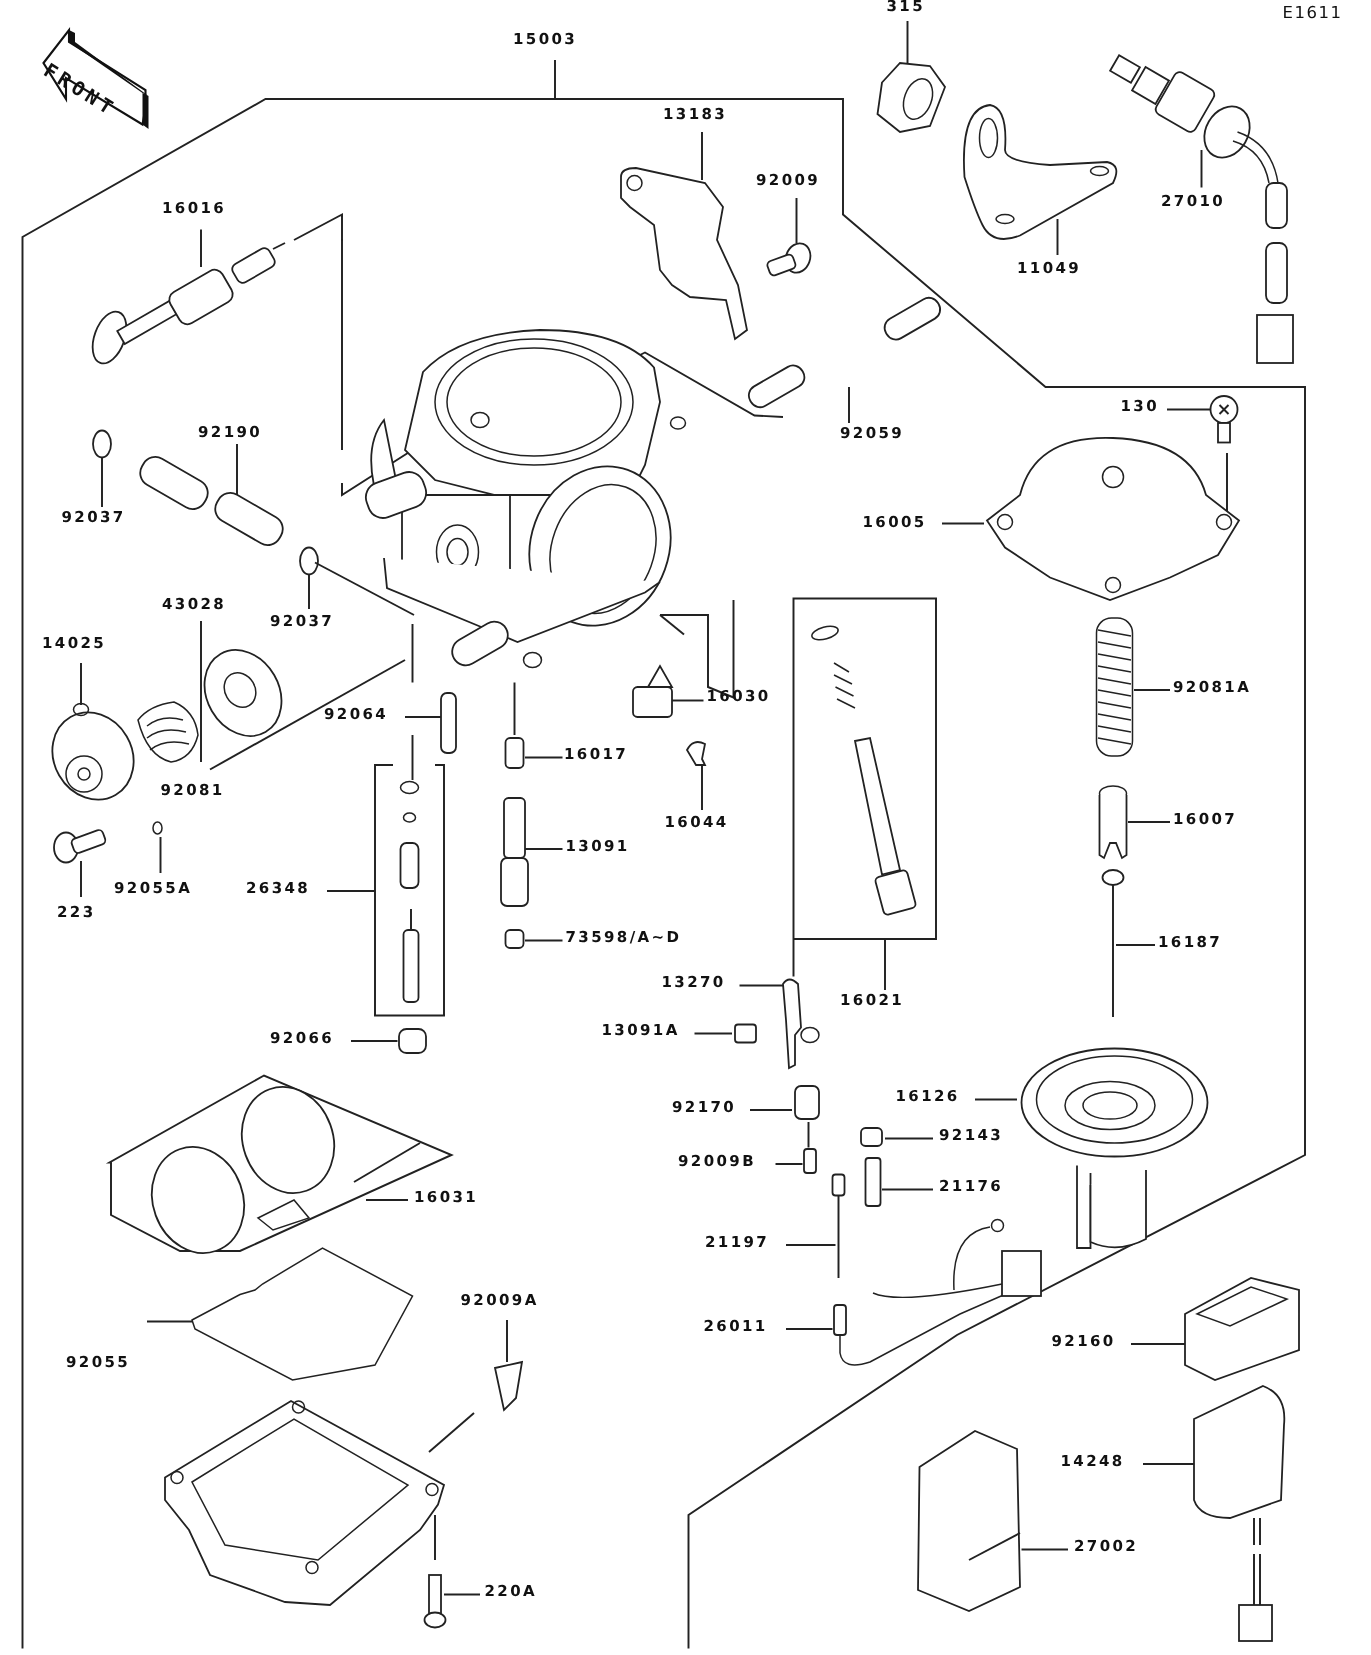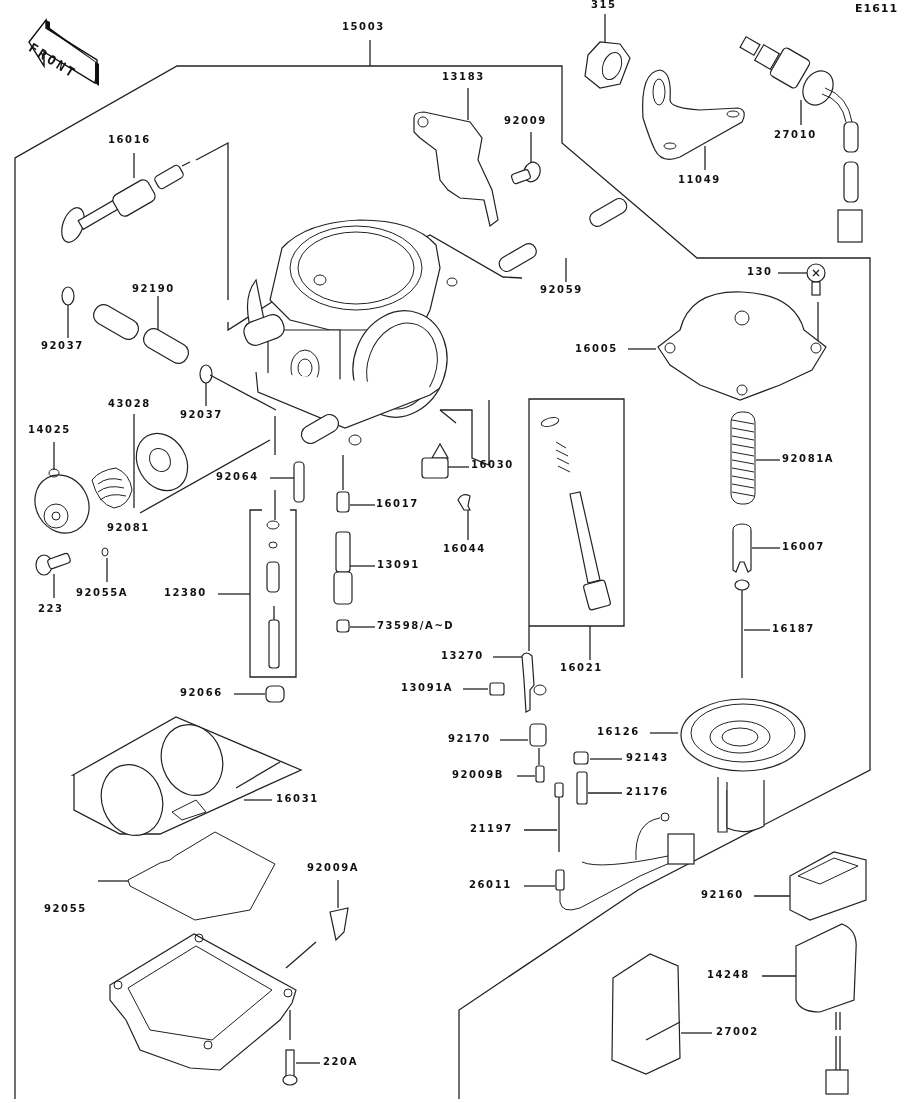--- a/index.html
+++ b/index.html
@@ -1,19 +1,19 @@
 <!DOCTYPE html>
 <html><head>
 <meta charset="utf-8">
 <style>
   html,body{margin:0;padding:0;background:#ffffff;}
   body{width:914px;height:1103px;position:relative;overflow:hidden;font-family:"DejaVu Sans",sans-serif;}
   #diagram{position:absolute;left:0;top:0;width:914px;height:1103px;}
   .lbl{position:absolute;font-family:"DejaVu Sans",sans-serif;font-weight:bold;font-size:10px;letter-spacing:1.6px;color:#111;white-space:nowrap;line-height:1;}
-  .code{position:absolute;font-family:"DejaVu Sans",sans-serif;font-weight:bold;font-size:11px;letter-spacing:1px;color:#111;line-height:1;}
+  .code{position:absolute;font-family:"DejaVu Sans",sans-serif;font-weight:normal;font-size:11px;letter-spacing:1px;color:#111;line-height:1;}
   svg .ln{stroke:#222;stroke-width:1.3;fill:none;}
   svg .pt{stroke:#222;stroke-width:1.2;fill:#fff;}
   svg .pt2{stroke:#222;stroke-width:1;fill:none;}
 </style>
 </head>
 <body>
 
 <div id="diagram">
 
 <svg width="914" height="1103" viewBox="0 0 914 1103" style="position:absolute;left:0;top:0">
@@ -325,38 +325,38 @@
 </svg>
 
 <div class="code" style="left:855px;top:3px">E1611</div>
 <div class="lbl" style="left:342px;top:22px">15003</div>
 <div class="lbl" style="left:591px;top:0px">315</div>
 <div class="lbl" style="left:678px;top:175px">11049</div>
 <div class="lbl" style="left:774px;top:130px">27010</div>
 <div class="lbl" style="left:442px;top:72px">13183</div>
 <div class="lbl" style="left:504px;top:116px">92009</div>
 <div class="lbl" style="left:108px;top:135px">16016</div>
-<div class="lbl" style="left:540px;top:285px">92059</div>
+<div class="lbl" style="left:560px;top:285px">92059</div>
 <div class="lbl" style="left:747px;top:267px">130</div>
 <div class="lbl" style="left:575px;top:344px">16005</div>
 <div class="lbl" style="left:132px;top:284px">92190</div>
 <div class="lbl" style="left:41px;top:341px">92037</div>
 <div class="lbl" style="left:180px;top:410px">92037</div>
 <div class="lbl" style="left:108px;top:399px">43028</div>
 <div class="lbl" style="left:28px;top:425px">14025</div>
 <div class="lbl" style="left:107px;top:523px">92081</div>
 <div class="lbl" style="left:782px;top:454px">92081A</div>
 <div class="lbl" style="left:216px;top:472px">92064</div>
 <div class="lbl" style="left:471px;top:460px">16030</div>
 <div class="lbl" style="left:376px;top:499px">16017</div>
 <div class="lbl" style="left:443px;top:544px">16044</div>
 <div class="lbl" style="left:782px;top:542px">16007</div>
 <div class="lbl" style="left:38px;top:604px">223</div>
 <div class="lbl" style="left:76px;top:588px">92055A</div>
-<div class="lbl" style="left:164px;top:588px">12380</div>
+<div class="lbl" style="left:164px;top:588px">26348</div>
 <div class="lbl" style="left:377px;top:560px">13091</div>
 <div class="lbl" style="left:377px;top:621px">73598/A~D</div>
 <div class="lbl" style="left:772px;top:624px">16187</div>
 <div class="lbl" style="left:560px;top:663px">16021</div>
 <div class="lbl" style="left:441px;top:651px">13270</div>
 <div class="lbl" style="left:401px;top:683px">13091A</div>
 <div class="lbl" style="left:180px;top:688px">92066</div>
 <div class="lbl" style="left:597px;top:727px">16126</div>
 <div class="lbl" style="left:448px;top:734px">92170</div>
 <div class="lbl" style="left:626px;top:753px">92143</div>

